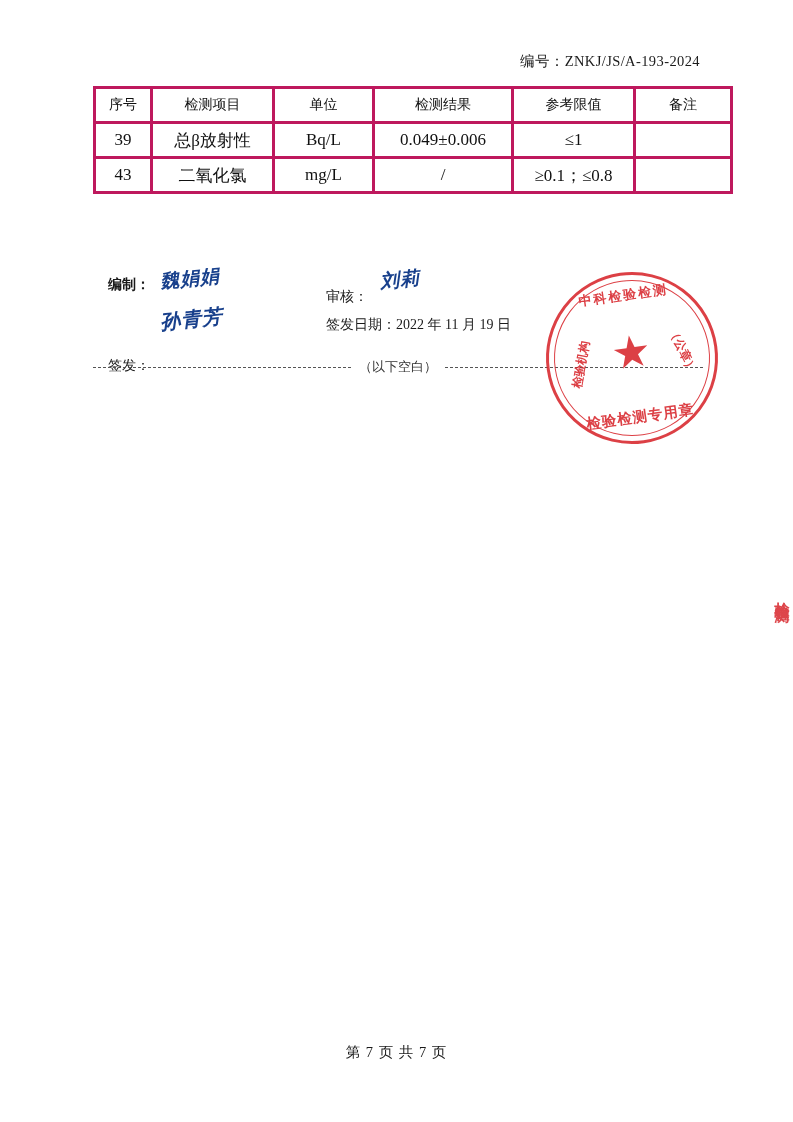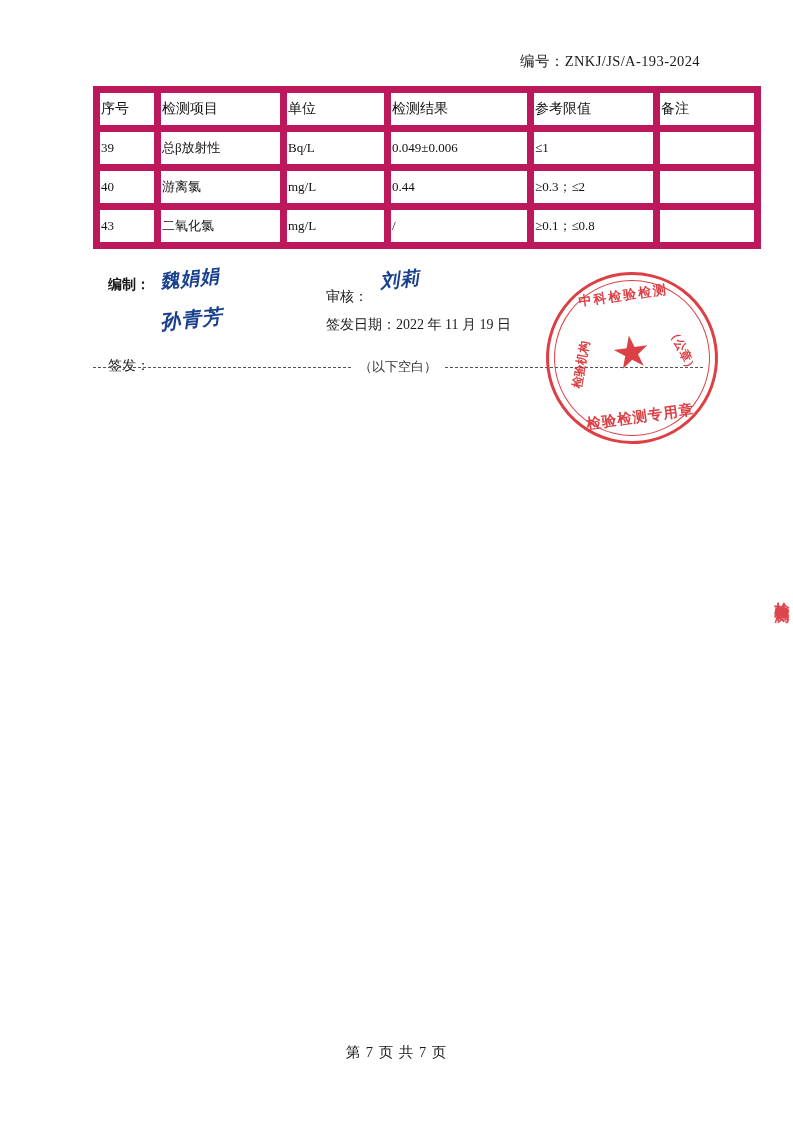--- a/index.html
+++ b/index.html
@@ -40,34 +40,34 @@
     left: 93px;
     width: 607px;
   }
   table.result-table {
     border-collapse: collapse;
     width: 607px;
     table-layout: fixed;
   }
   table.result-table th,
   table.result-table td {
-    border: 7px solid #be185d;
-    text-align: left;
+    border: 3px solid #be185d;
+    text-align: center;
     vertical-align: middle;
     font-family: "Liberation Serif", serif;
     color: #111;
   }
   table.result-table th {
     height: 30px;
     font-size: 14px;
     font-weight: normal;
   }
   table.result-table td {
     height: 30px;
-    font-size: 13px;
+    font-size: 17px;
   }
   .col-idx { width: 52px; }
   .col-item { width: 117px; }
   .col-unit { width: 95px; }
   .col-result { width: 134px; }
   .col-limit { width: 117px; }
   .col-remark { width: 92px; }
 
   td.cell-unit, td.cell-result, td.cell-limit {
     font-size: 12.5px;
@@ -258,28 +258,20 @@
       <tbody>
         <tr>
           <td class="cell-idx">39</td>
           <td class="cell-item">总β放射性</td>
           <td class="cell-unit">Bq/L</td>
           <td class="cell-result">0.049±0.006</td>
           <td class="cell-limit">≤1</td>
           <td class="cell-remark"></td>
         </tr>
         <tr>
-          <td class="cell-idx">40</td>
-          <td class="cell-item">游离氯</td>
-          <td class="cell-unit">mg/L</td>
-          <td class="cell-result">0.44</td>
-          <td class="cell-limit">≥0.3；≤2</td>
-          <td class="cell-remark"></td>
-        </tr>
-        <tr>
           <td class="cell-idx">43</td>
           <td class="cell-item">二氧化氯</td>
           <td class="cell-unit">mg/L</td>
           <td class="cell-result">/</td>
           <td class="cell-limit">≥0.1；≤0.8</td>
           <td class="cell-remark"></td>
         </tr>
       </tbody>
     </table>
   </div>

